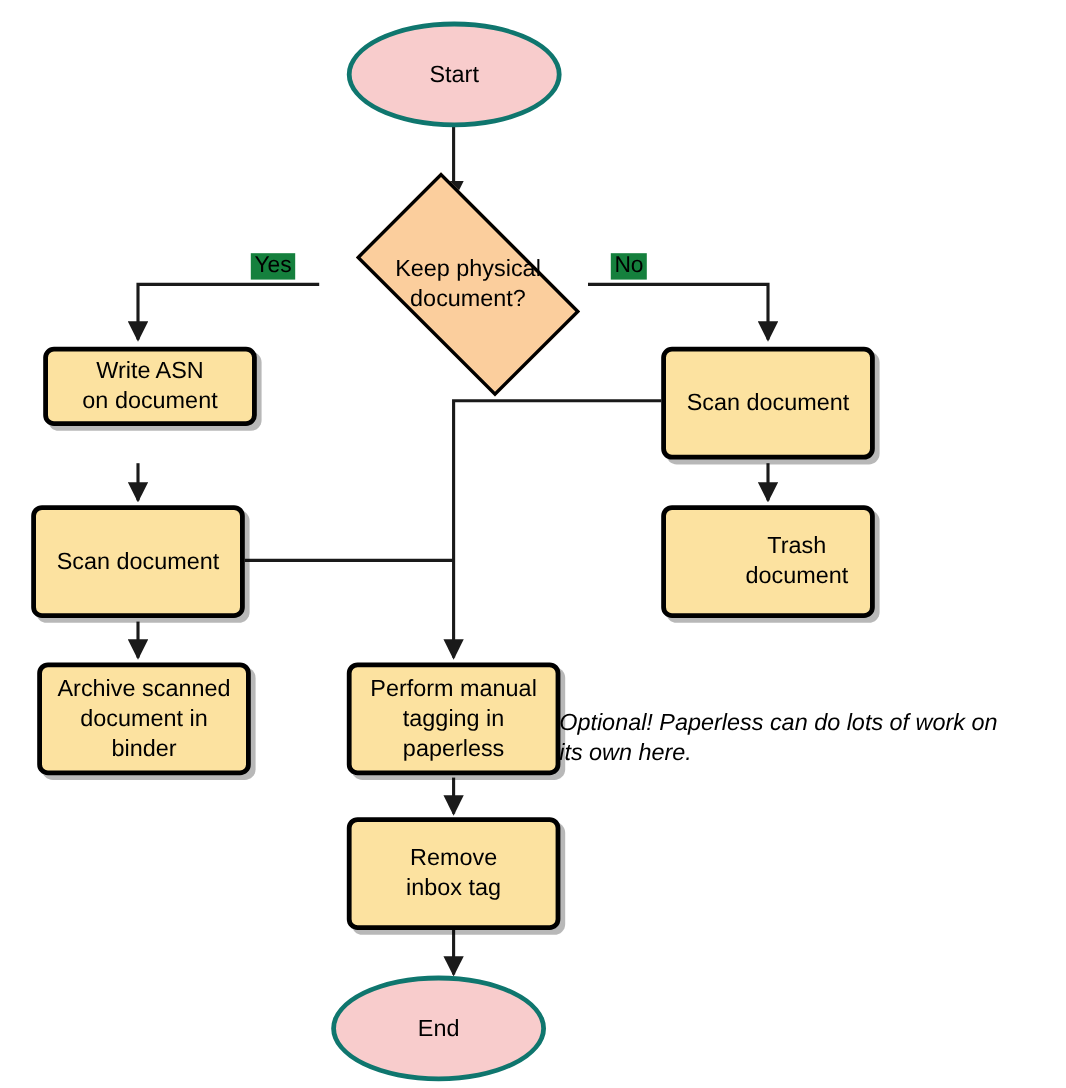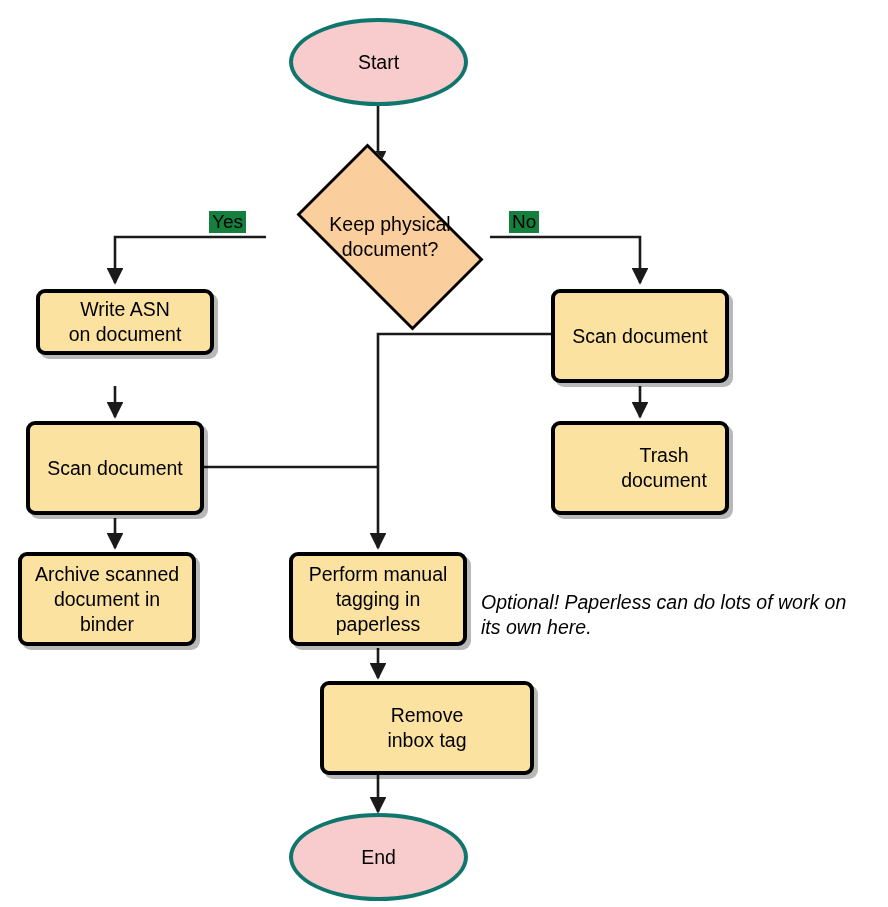--- a/index.html
+++ b/index.html
@@ -161,45 +161,45 @@
 
   <div class="process" style="left:36px; top:289px; width:178px; height:66px;">
     <div class="node-label">Write ASN
 on document</div>
   </div>
 
   <div class="process" style="left:26px; top:421px; width:178px; height:94px;">
     <div class="node-label">Scan document</div>
   </div>
 
-  <div class="process" style="left:18px; top:552px; width:178px; height:94px;">
+  <div class="process" style="left:31px; top:552px; width:178px; height:94px;">
     <div class="node-label">Archive scanned
 document in
 binder</div>
   </div>
 
   <div class="process" style="left:551px; top:289px; width:178px; height:94px;">
     <div class="node-label">Scan document</div>
   </div>
 
   <div class="process" style="left:551px; top:421px; width:178px; height:94px;padding-left:48px;">
     <div class="node-label">Trash document</div>
   </div>
 
   <div class="process" style="left:289px; top:552px; width:178px; height:94px;">
     <div class="node-label">Perform manual
 tagging in
 paperless</div>
   </div>
 
-  <div class="process" style="left:289px; top:681px; width:214px; height:94px;margin-left:31px;">
+  <div class="process" style="left:289px; top:681px; width:178px; height:94px;">
     <div class="node-label">Remove
 inbox tag</div>
   </div>
 
-  <div class="terminator" style="left:289px; top:813px; width:179px; height:88px;">
+  <div class="terminator" style="left:276px; top:813px; width:179px; height:88px;">
     <div class="node-label">End</div>
   </div>
 
-  <div class="annotation" style="left:481px; top:590px; width:400px;">Optional! Paperless can do lots of work on
+  <div class="annotation" style="left:466px; top:590px; width:400px;">Optional! Paperless can do lots of work on
 its own here.</div>
 
 </div>
 
 </body></html>

